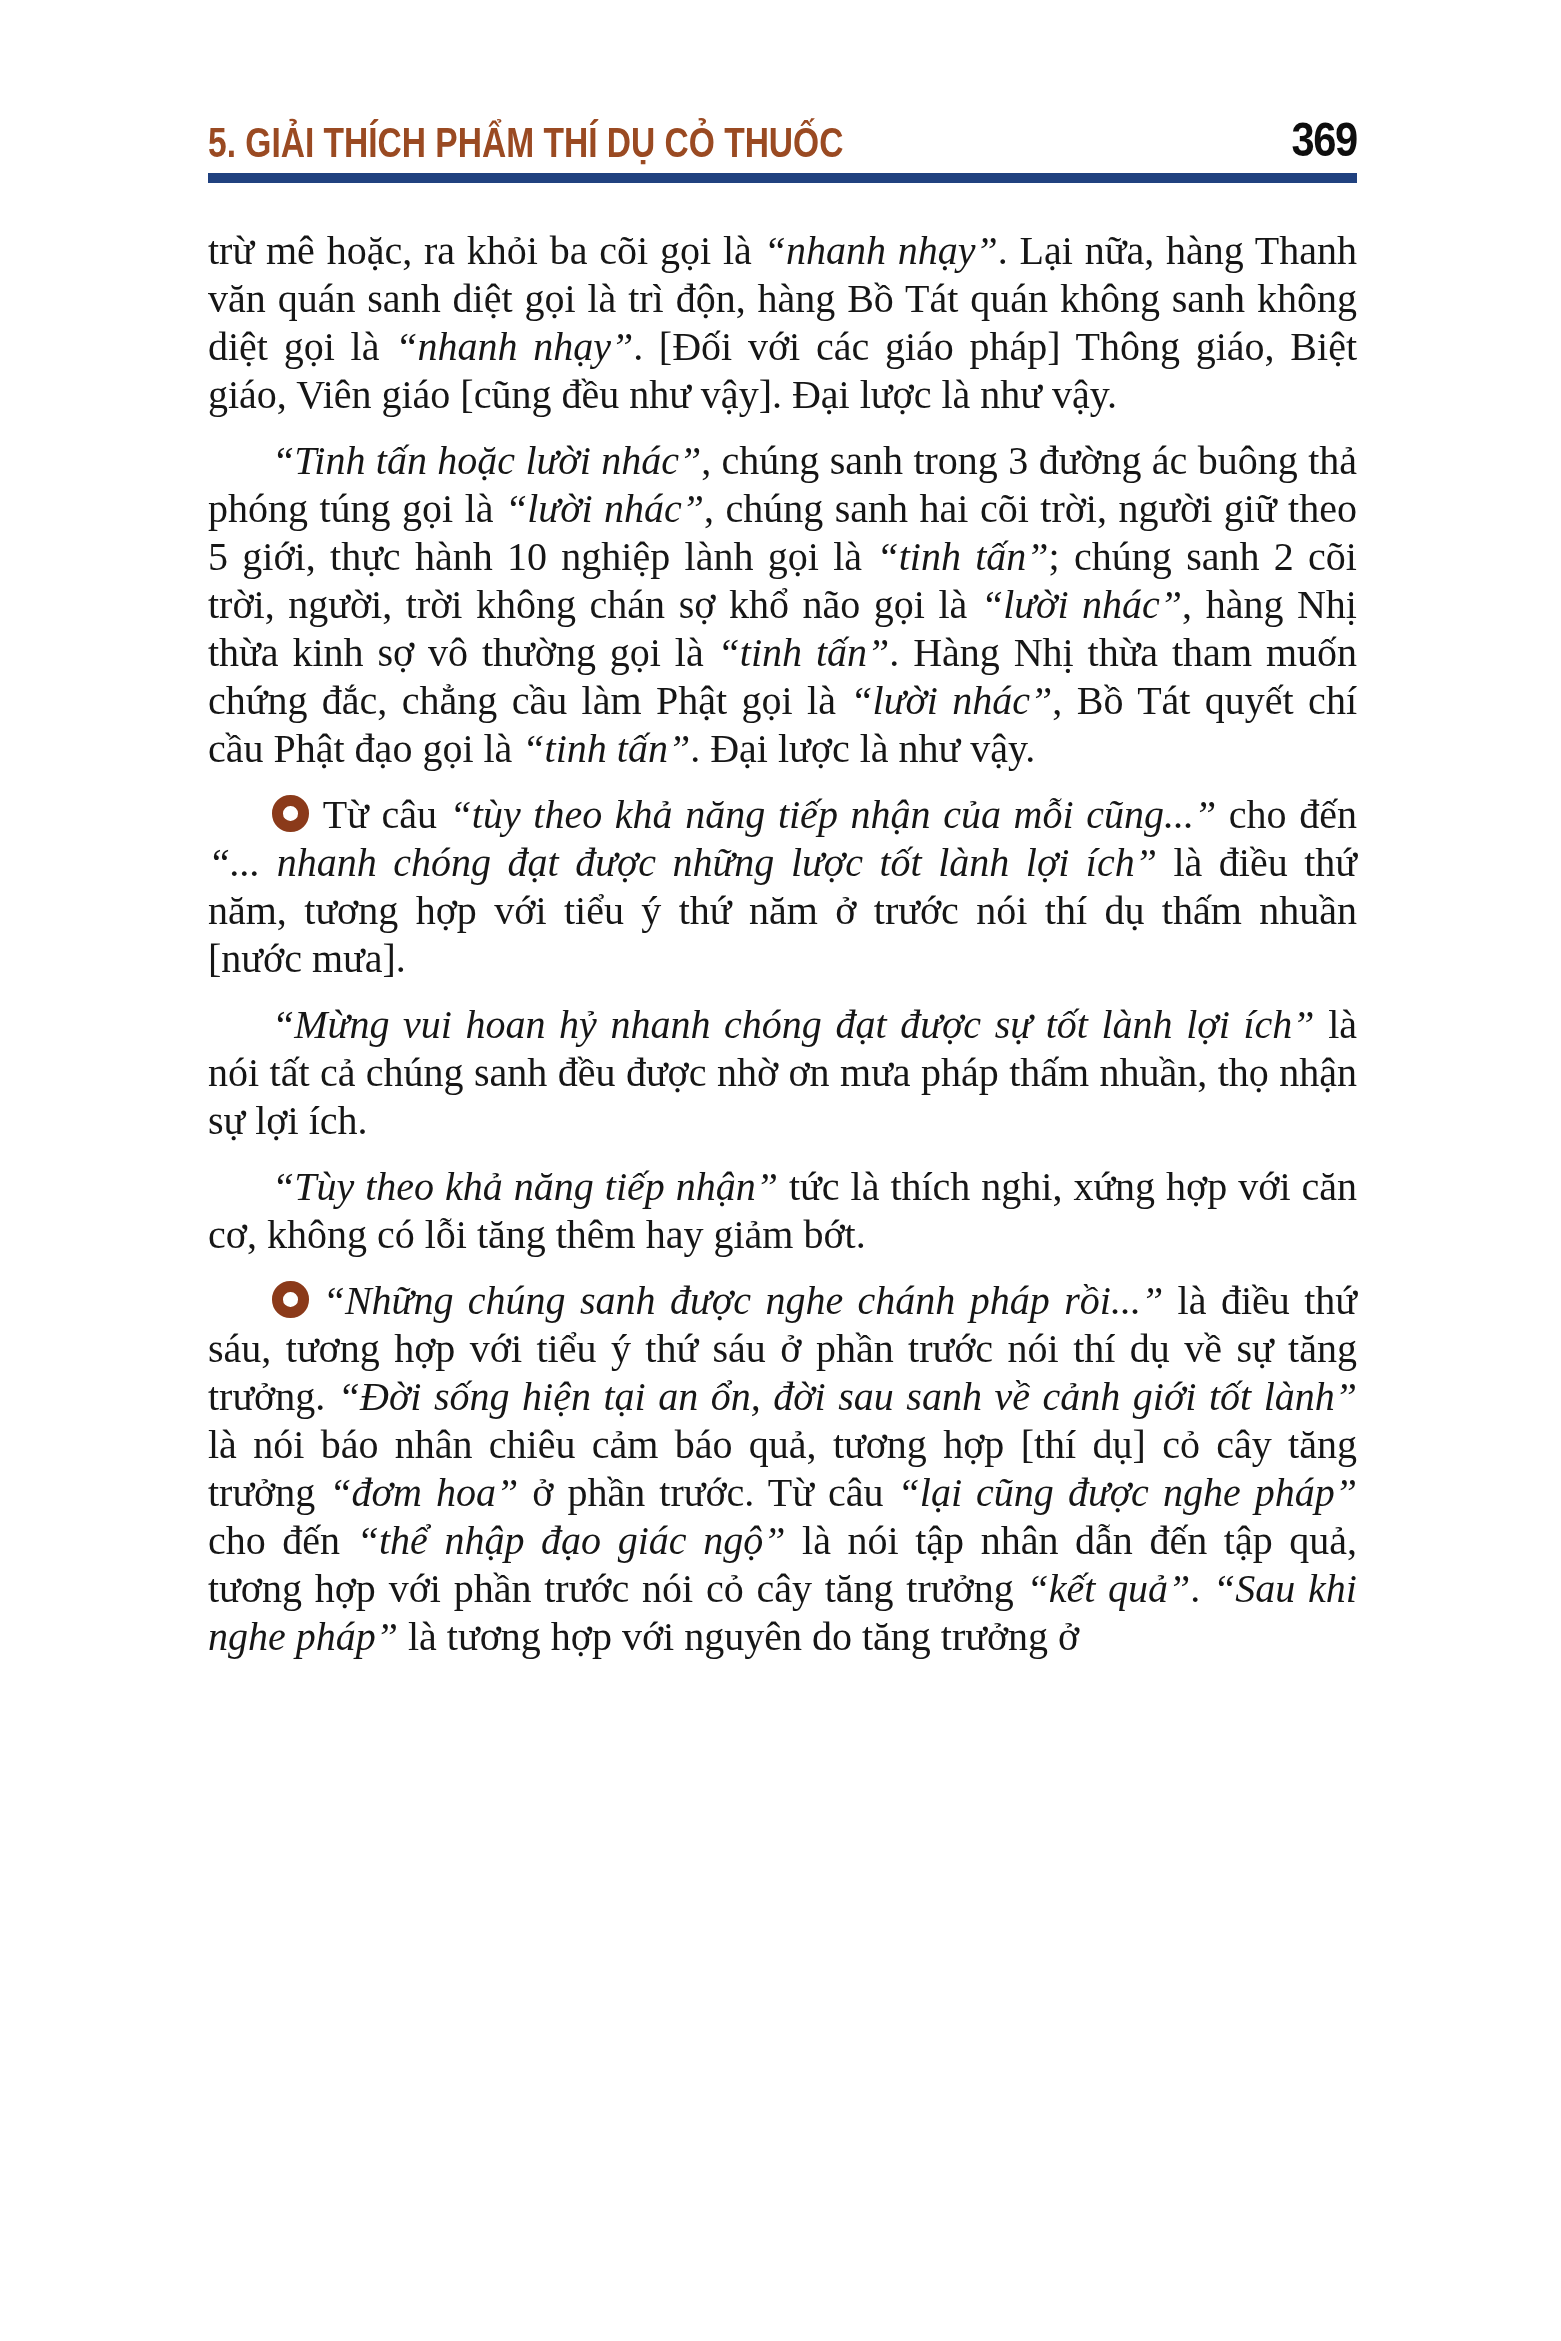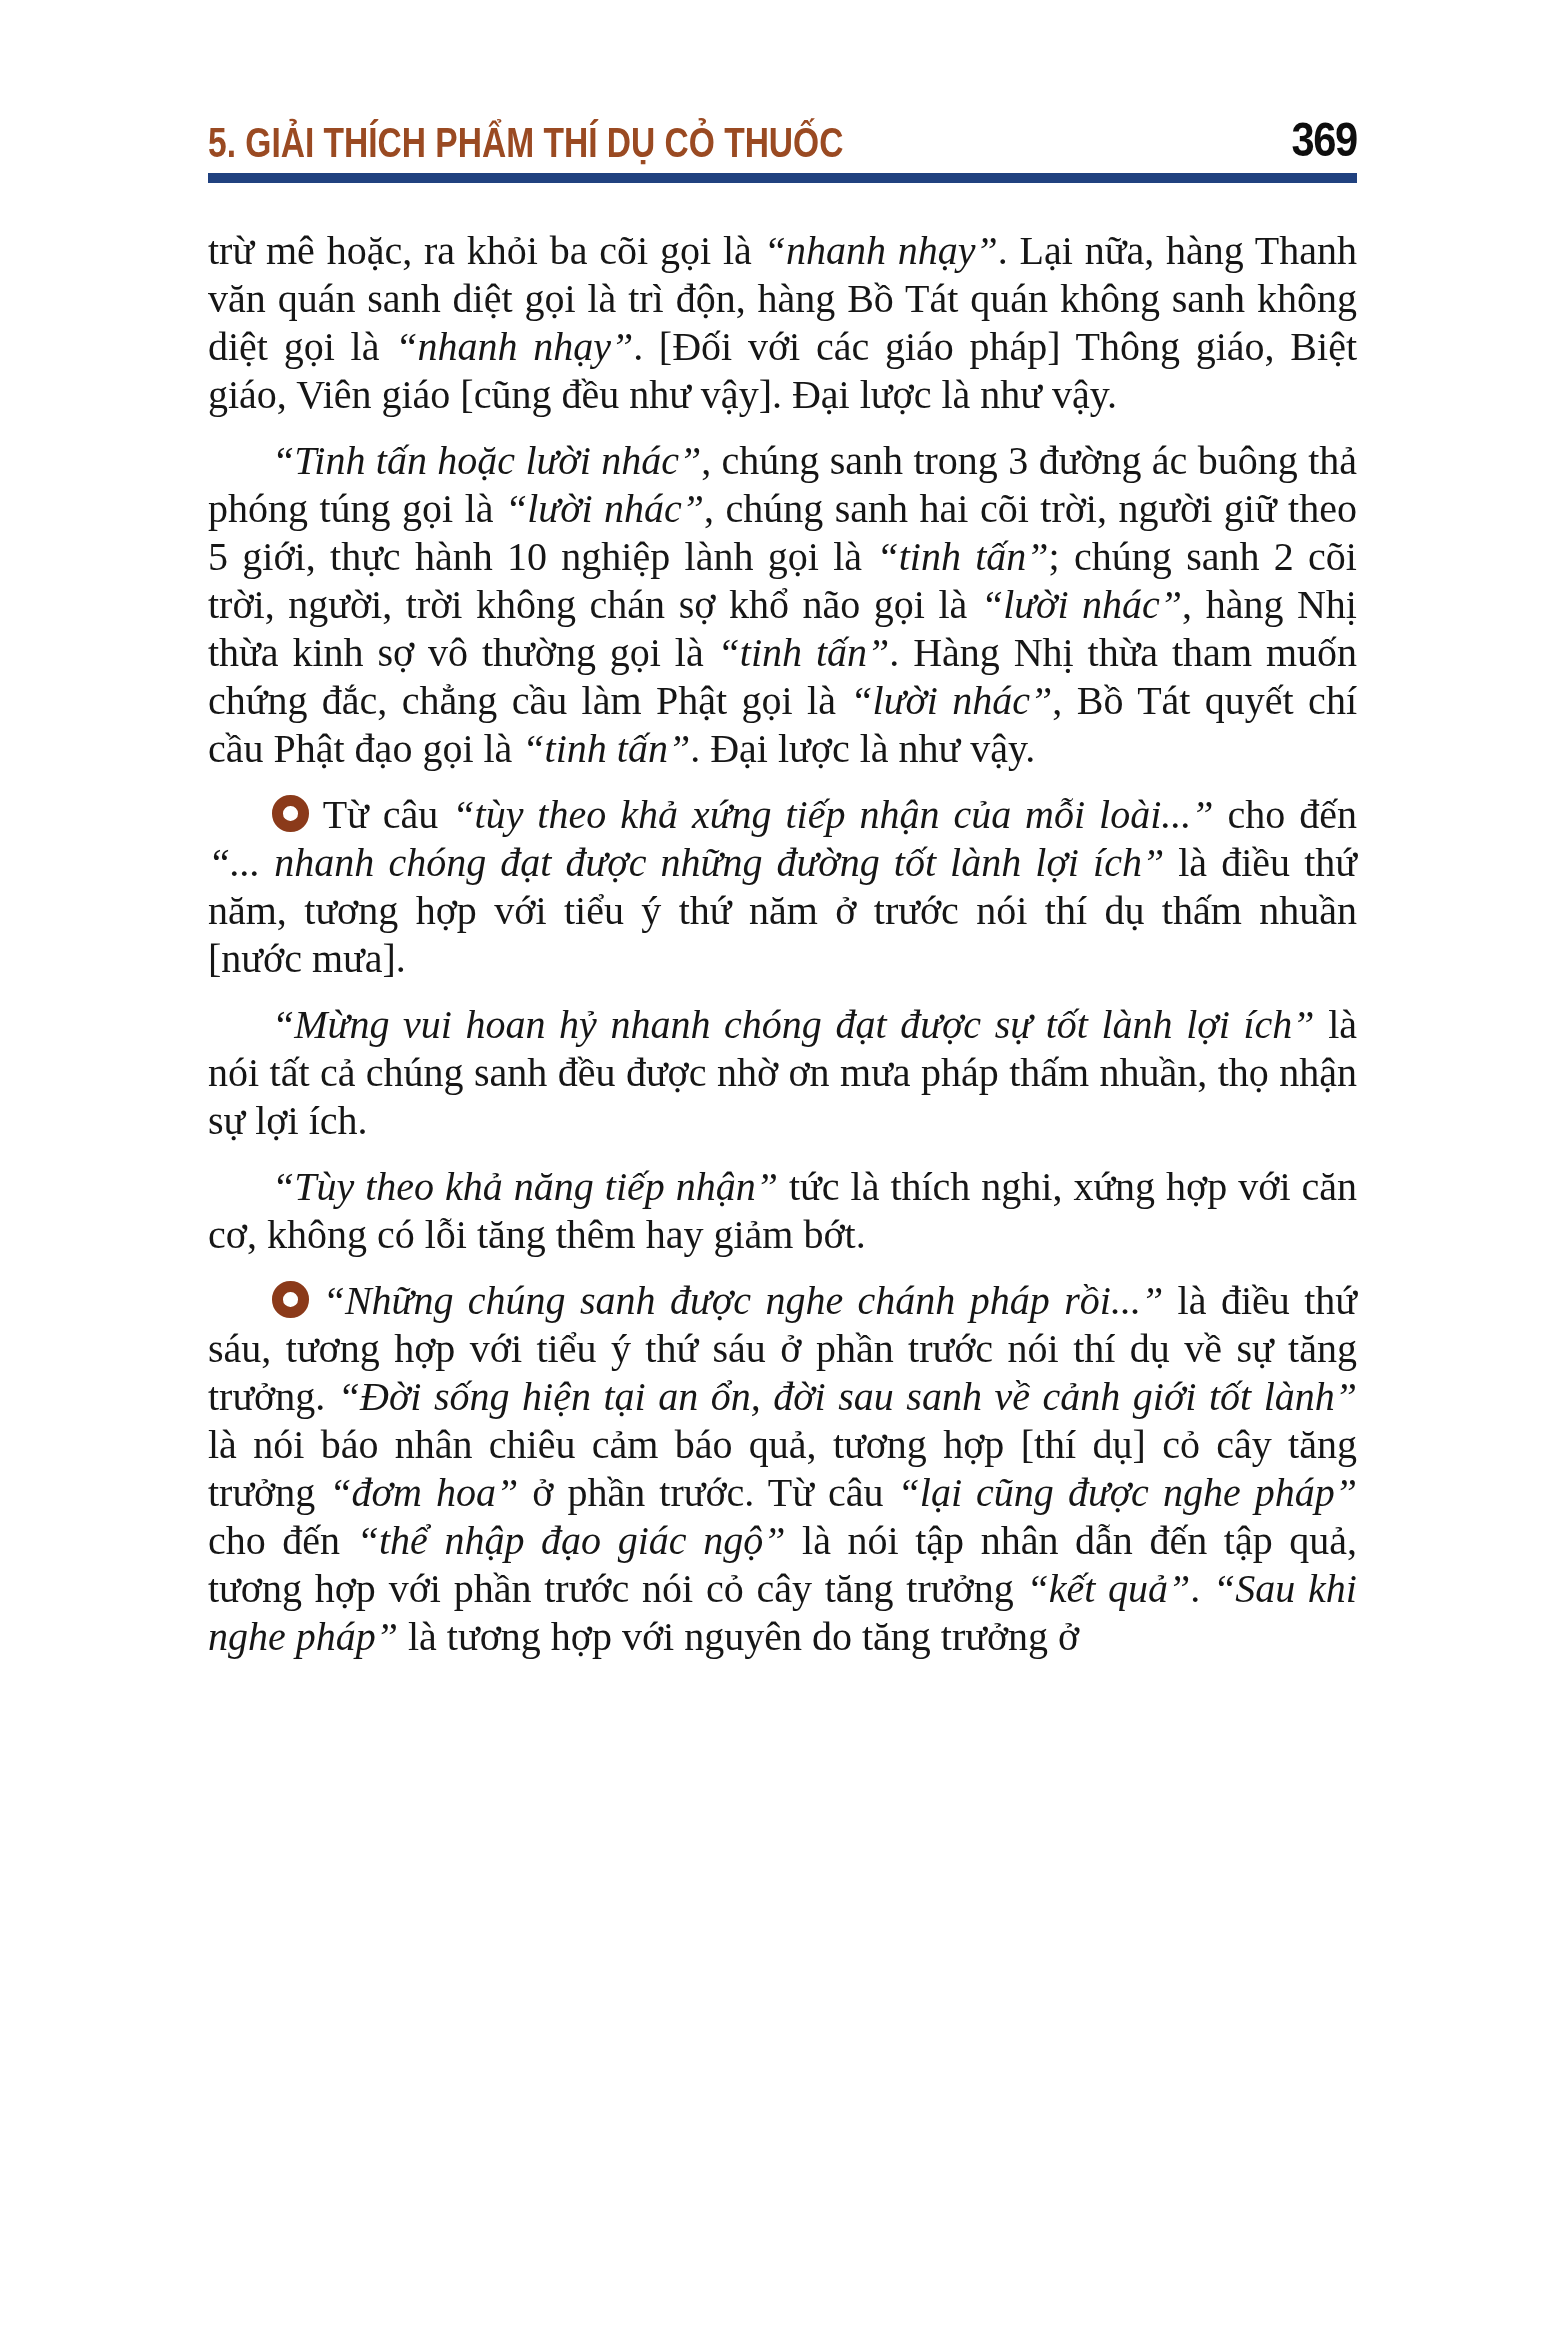--- a/index.html
+++ b/index.html
@@ -88,19 +88,19 @@
 
 <div class="page">
   <div class="header">
     <div class="header-title">5. GIẢI THÍCH PHẨM THÍ DỤ CỎ THUỐC</div>
     <div class="page-number">369</div>
   </div>
   <div class="rule"></div>
   <div class="body-text">
       <p class="para"><span>trừ mê hoặc, ra khỏi ba cõi gọi là </span><span class="it">“nhanh nhạy”</span><span>. Lại nữa, hàng Thanh văn quán sanh diệt gọi là trì độn, hàng Bồ Tát quán không sanh không diệt gọi là </span><span class="it">“nhanh nhạy”</span><span>. [Đối với các giáo pháp] Thông giáo, Biệt giáo, Viên giáo [cũng đều như vậy]. Đại lược là như vậy.</span></p>
       <p class="para indent"><span class="it">“Tinh tấn hoặc lười nhác”</span><span>, chúng sanh trong 3 đường ác buông thả phóng túng gọi là </span><span class="it">“lười nhác”</span><span>, chúng sanh hai cõi trời, người giữ theo 5 giới, thực hành 10 nghiệp lành gọi là </span><span class="it">“tinh tấn”</span><span>; chúng sanh 2 cõi trời, người, trời không chán sợ khổ não gọi là </span><span class="it">“lười nhác”</span><span>, hàng Nhị thừa kinh sợ vô thường gọi là </span><span class="it">“tinh tấn”</span><span>. Hàng Nhị thừa tham muốn chứng đắc, chẳng cầu làm Phật gọi là </span><span class="it">“lười nhác”</span><span>, Bồ Tát quyết chí cầu Phật đạo gọi là </span><span class="it">“tinh tấn”</span><span>. Đại lược là như vậy.</span></p>
-      <p class="para indent"><span class="bullet"></span><span>Từ câu </span><span class="it">“tùy theo khả xứng tiếp nhận của mỗi loài...”</span><span> cho đến </span><span class="it">“... nhanh chóng đạt được những đường tốt lành lợi ích”</span><span> là điều thứ năm, tương hợp với tiểu ý thứ năm ở trước nói thí dụ thấm nhuần [nước mưa].</span></p>
+      <p class="para indent"><span class="bullet"></span><span>Từ câu </span><span class="it">“tùy theo khả năng tiếp nhận của mỗi cũng...”</span><span> cho đến </span><span class="it">“... nhanh chóng đạt được những lược tốt lành lợi ích”</span><span> là điều thứ năm, tương hợp với tiểu ý thứ năm ở trước nói thí dụ thấm nhuần [nước mưa].</span></p>
       <p class="para indent"><span class="it">“Mừng vui hoan hỷ nhanh chóng đạt được sự tốt lành lợi ích”</span><span> là nói tất cả chúng sanh đều được nhờ ơn mưa pháp thấm nhuần, thọ nhận sự lợi ích.</span></p>
       <p class="para indent"><span class="it">“Tùy theo khả năng tiếp nhận”</span><span> tức là thích nghi, xứng hợp với căn cơ, không có lỗi tăng thêm hay giảm bớt.</span></p>
       <p class="para indent"><span class="bullet"></span><span class="it">“Những chúng sanh được nghe chánh pháp rồi...”</span><span> là điều thứ sáu, tương hợp với tiểu ý thứ sáu ở phần trước nói thí dụ về sự tăng trưởng. </span><span class="it">“Đời sống hiện tại an ổn, đời sau sanh về cảnh giới tốt lành”</span><span> là nói báo nhân chiêu cảm báo quả, tương hợp [thí dụ] cỏ cây tăng trưởng </span><span class="it">“đơm hoa”</span><span> ở phần trước. Từ câu </span><span class="it">“lại cũng được nghe pháp”</span><span> cho đến </span><span class="it">“thể nhập đạo giác ngộ”</span><span> là nói tập nhân dẫn đến tập quả, tương hợp với phần trước nói cỏ cây tăng trưởng </span><span class="it">“kết quả”</span><span>. </span><span class="it">“Sau khi nghe pháp”</span><span> là tương hợp với nguyên do tăng trưởng ở</span></p>
     </div>
 </div>
 
 
 </body></html>

